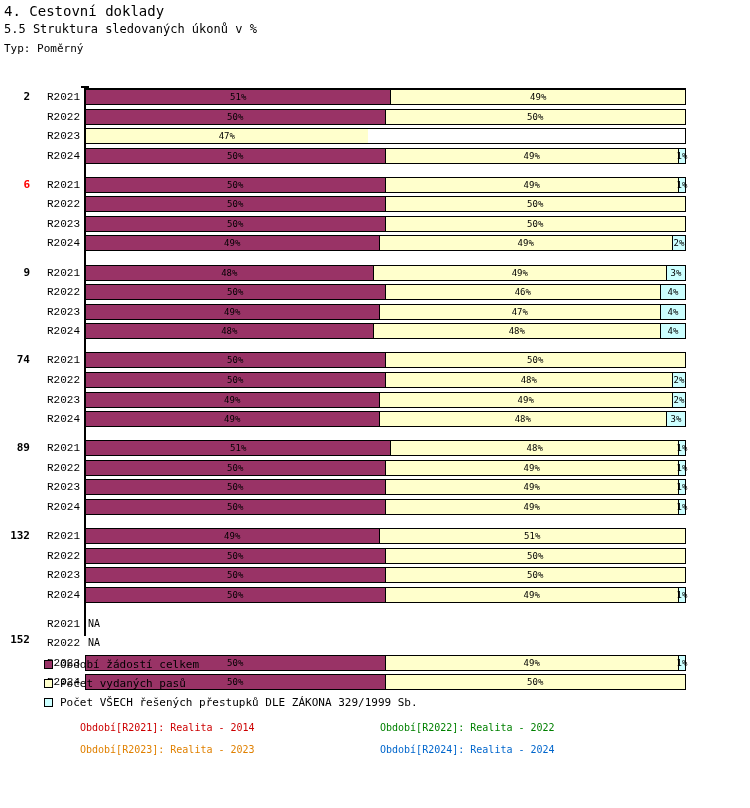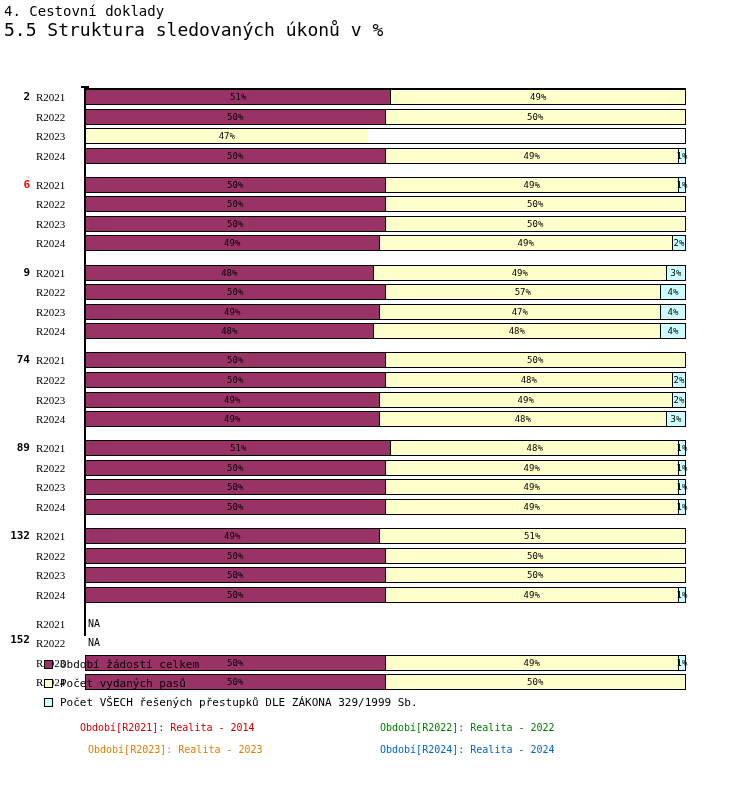--- a/index.html
+++ b/index.html
@@ -18,21 +18,21 @@
 
   
   #header { position: absolute; left: 4px; top: 2px; }
   .title-1 {
     font-size: 14px;
     line-height: 18px;
     white-space: pre;
     font-family: "DejaVu Sans Mono", monospace;
   }
   .title-2 {
-    font-size: 18px;
+    font-size: 12px;
     line-height: 19px;
     white-space: pre;
     font-family: "DejaVu Sans Mono", monospace;
     text-align: right;
   }
   .subtitle {
     font-size: 11px;
     line-height: 15px;
     margin-top: 2px;
     white-space: pre;
@@ -87,24 +87,25 @@
     line-height: 13px;
     font-family: "DejaVu Sans Mono", monospace;
   }
 
   .row { position: absolute; left: 0; width: 750px; height: 19px; }
 
   .row-label {
     position: absolute;
     left: 36px;
     width: 44px;
+    text-align: right;
     font-size: 11px;
     line-height: 15px;
     top: 1px;
-    font-family: Liberation Serif, serif;
+    font-family: Liberation Mono, monospace;
   }
 
   .bar {
     position: absolute;
     left: 85px;
     top: 0px;
     height: 16px;
     box-sizing: border-box;
     border: 1px solid #000000;
     display: flex;
@@ -188,20 +189,21 @@
   .period.c1 { left: 380px; top: 0px;  }
   .period.c2 { left: 80px;  top: 22px; }
   .period.c3 { left: 380px; top: 22px; }
 </style>
 </head>
 <body>
 
 <div id="header">
   <div class="title-1">4. Cestovní doklady</div>
   <div class="title-2">5.5 Struktura sledovaných úkonů v %</div>
+  <div class="subtitle">Typ: Poměrný</div>
 </div>
 
 <div id="plot">
   <div id="plot-top-rule"></div>
   <div id="axis-tick-top"></div>
   <div id="axis-line"></div>
   <div id="groups-container">
       <div class="group" style="top: 0px;">
         <div class="group-label" style="top: 10px; color: rgb(0, 0, 0);">2</div>
         <div class="row" style="top: 9px;">
@@ -318,21 +320,21 @@
             </div>
           </div>
         </div>
         <div class="row" style="top: 204.15px;">
           <div class="row-label">R2022</div>
           <div class="bar" style="width: 601px;">
             <div class="seg" style="width: 50%; background: rgb(153, 51, 102);">
               <span class="seg-label">50%</span>
             </div>
             <div class="seg" style="width: 46%; background: rgb(255, 255, 204);">
-              <span class="seg-label">57%</span>
+              <span class="seg-label">46%</span>
             </div>
             <div class="seg" style="width: 4%; background: rgb(204, 255, 255); border-right: none;">
               <span class="seg-label">4%</span>
             </div>
           </div>
         </div>
         <div class="row" style="top: 223.7px;">
           <div class="row-label">R2023</div>
           <div class="bar" style="width: 601px;">
             <div class="seg" style="width: 49%; background: rgb(153, 51, 102);">
@@ -576,15 +578,15 @@
     </div>
     <div class="legend-item">
       <span class="legend-swatch" style="background: rgb(204, 255, 255);"></span>
       <span class="legend-text">Počet VŠECH řešených přestupků DLE ZÁKONA 329/1999 Sb.</span>
     </div>
   </div>
 
 <div id="periods">
     <div class="period c0" style="color: rgb(204, 0, 0);">Období[R2021]: Realita - 2014</div>
     <div class="period c1" style="color: rgb(0, 128, 0);">Období[R2022]: Realita - 2022</div>
-    <div class="period c2" style="color: rgb(224, 128, 0); margin-left: 8px;">Období[R2023]: Realita - 2023</div>
+    <div class="period c2" style="color: rgb(224, 128, 0);">Období[R2023]: Realita - 2023</div>
     <div class="period c3" style="color: rgb(0, 102, 204);">Období[R2024]: Realita - 2024</div>
   </div>
 
 </body></html>

